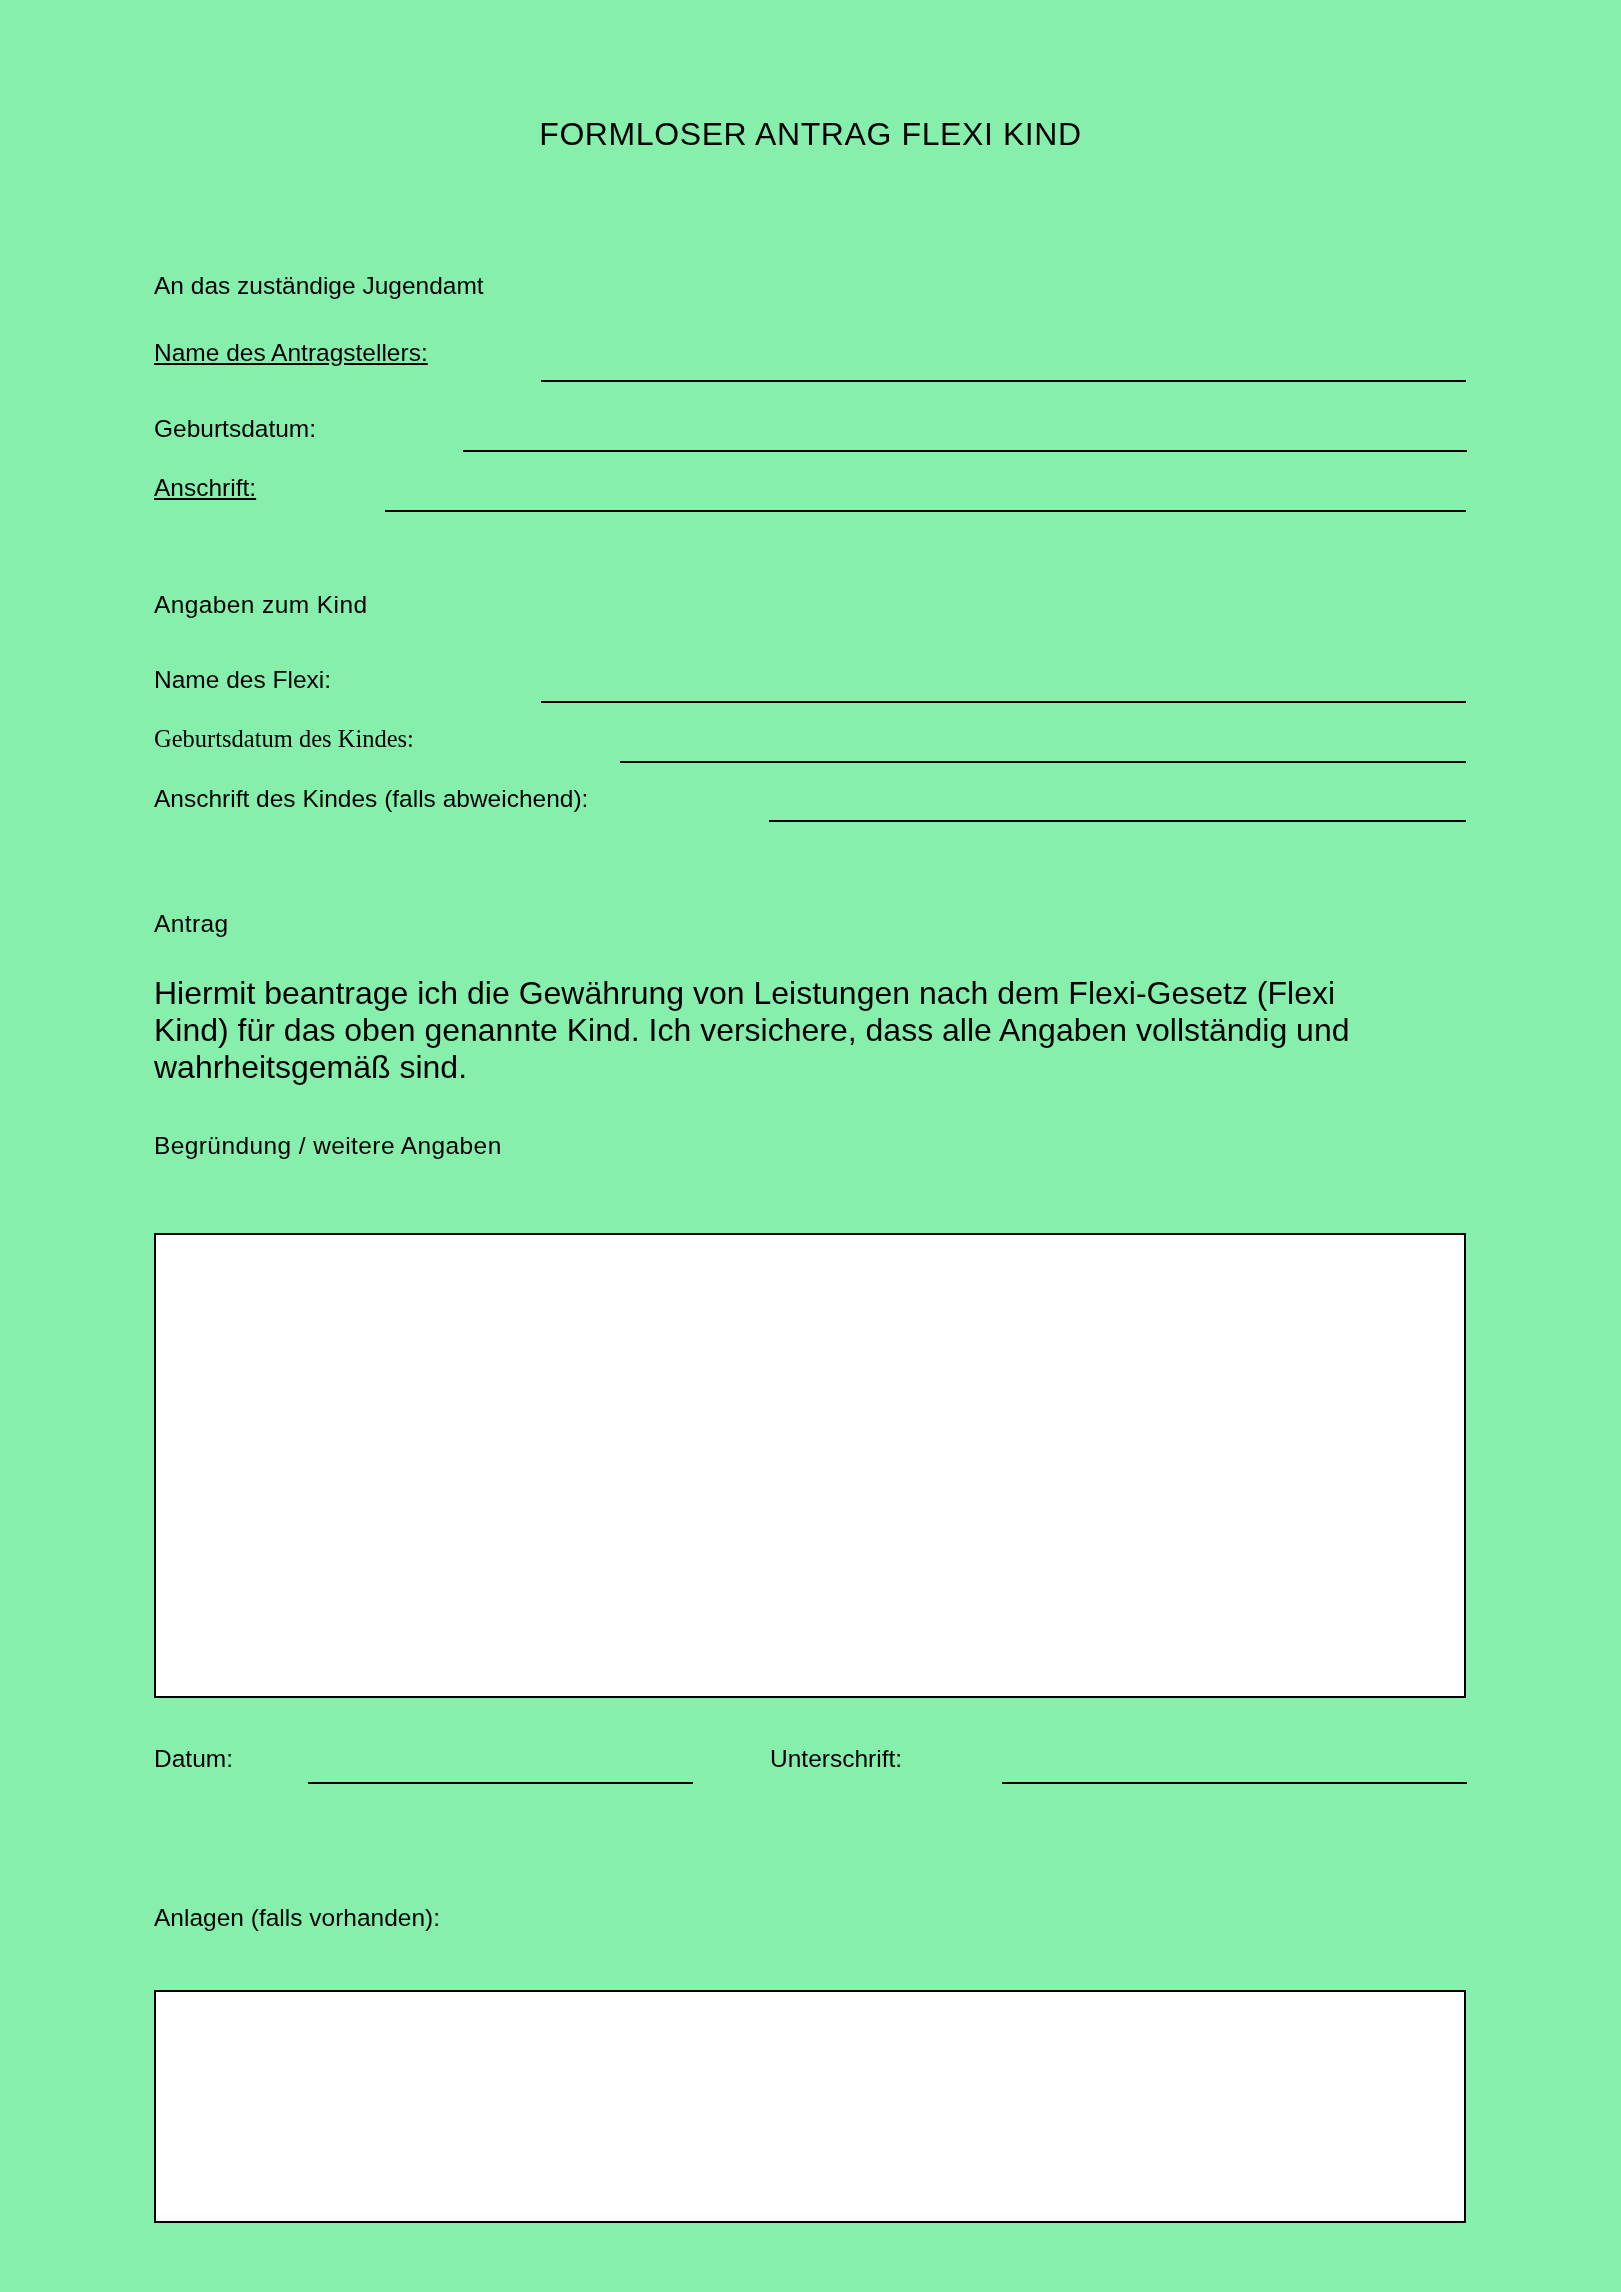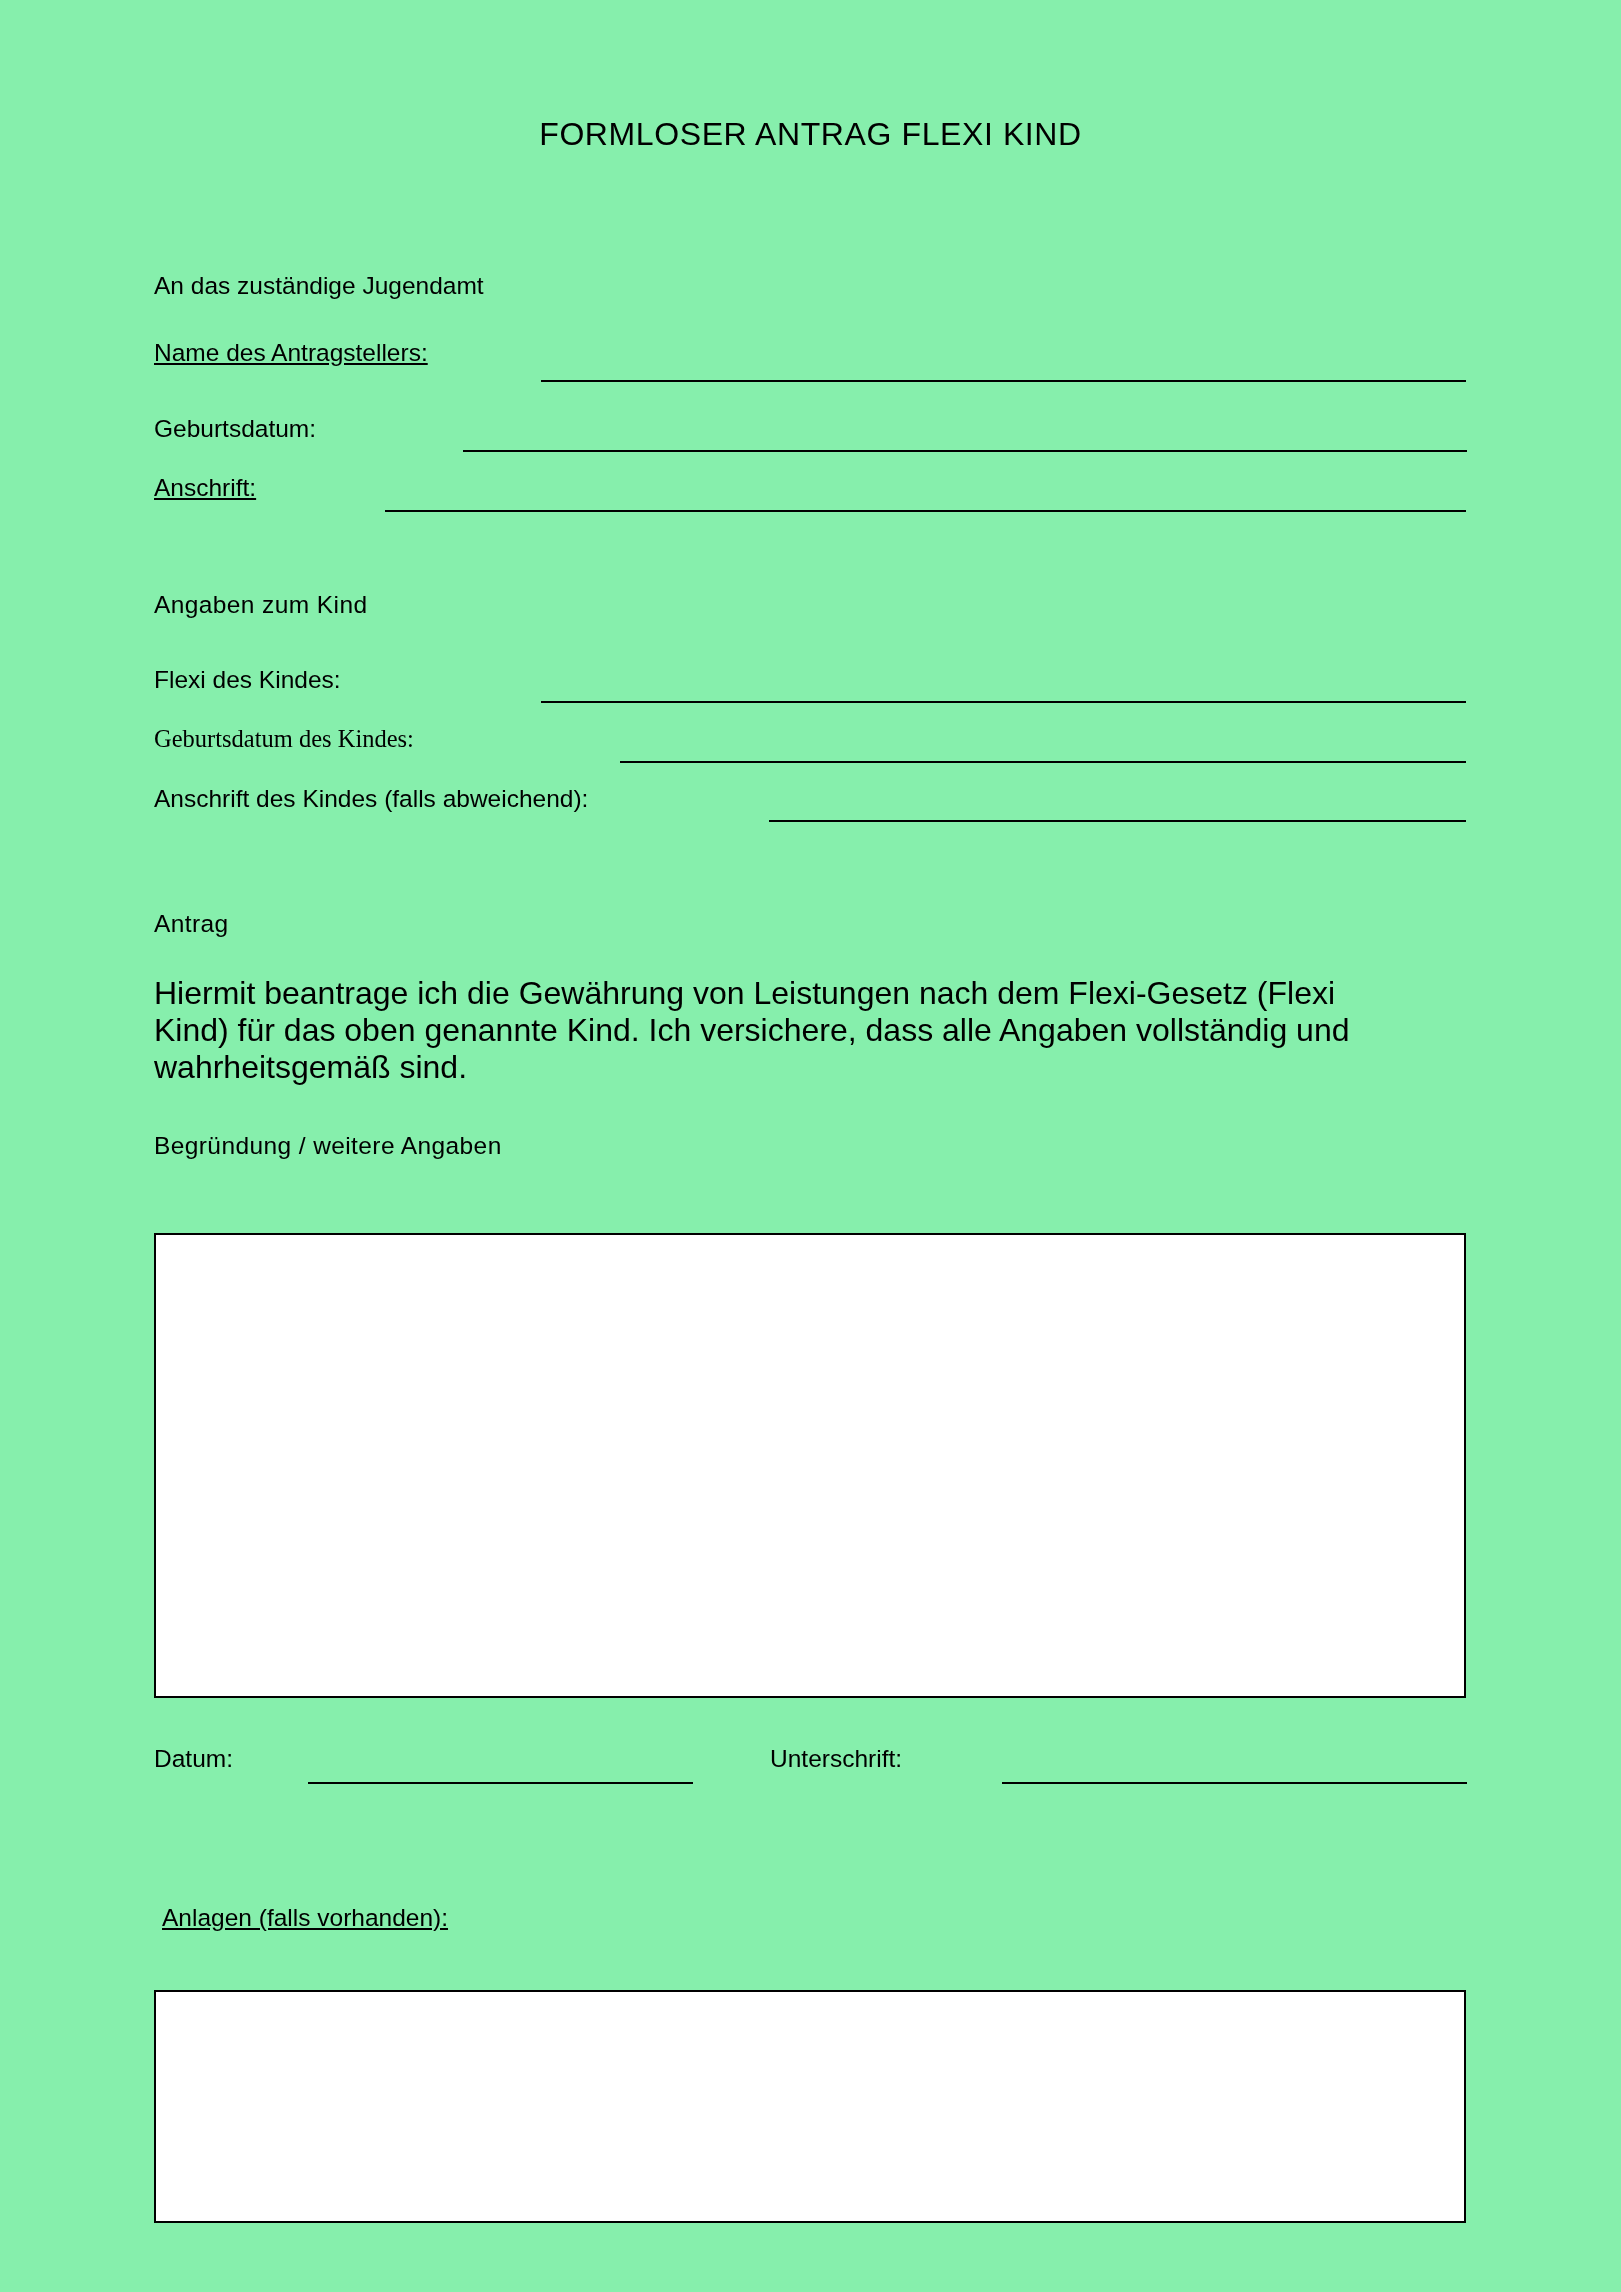--- a/index.html
+++ b/index.html
@@ -79,21 +79,21 @@
   <div class="rule" style="left:541px; top:380px; width:925px;"></div>
 
   <div class="txt" style="left:154px; top:412px;">Geburtsdatum:</div>
   <div class="rule" style="left:463px; top:450px; width:1004px;"></div>
 
   <div class="txt" style="left:154px; top:471px;text-decoration:underline;">Anschrift:</div>
   <div class="rule" style="left:385px; top:510px; width:1081px;"></div>
 
   <div class="txt section" style="left:154px; top:588px;">Angaben zum Kind</div>
 
-  <div class="txt" style="left:154px; top:663px;">Flexi des Kindes:</div>
+  <div class="txt" style="left:154px; top:663px;">Name des Flexi:</div>
   <div class="rule" style="left:541px; top:701px; width:925px;"></div>
 
   <div class="txt" style="left:154px; top:722px;font-family:Liberation Serif, serif;">Geburtsdatum des Kindes:</div>
   <div class="rule" style="left:620px; top:761px; width:846px;"></div>
 
   <div class="txt" style="left:154px; top:782px;">Anschrift des Kindes (falls abweichend):</div>
   <div class="rule" style="left:769px; top:820px; width:697px;"></div>
 
   <div class="txt section" style="left:154px; top:907px;">Antrag</div>
 
@@ -102,18 +102,18 @@
   <div class="txt section" style="left:154px; top:1129px;">Begründung / weitere Angaben</div>
 
   <div class="box" style="left:154px; top:1233px; width:1312px; height:465px;"></div>
 
   <div class="txt" style="left:154px; top:1742px;">Datum:</div>
   <div class="rule" style="left:308px; top:1782px; width:385px;"></div>
 
   <div class="txt" style="left:770px; top:1742px;">Unterschrift:</div>
   <div class="rule" style="left:1002px; top:1782px; width:465px;"></div>
 
-  <div class="txt" style="left:162px; top:1901px;text-decoration:underline;">Anlagen (falls vorhanden):</div>
+  <div class="txt" style="left:154px; top:1901px;">Anlagen (falls vorhanden):</div>
 
   <div class="box" style="left:154px; top:1990px; width:1312px; height:233px;"></div>
 
 </div>
 
 
 </body></html>

